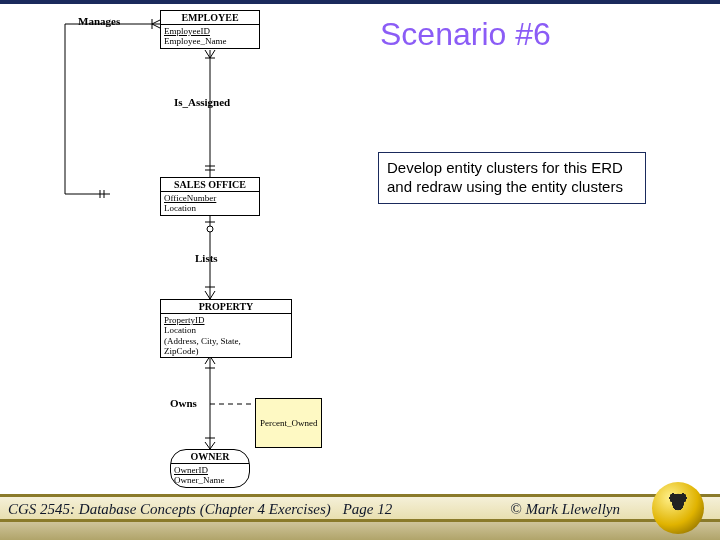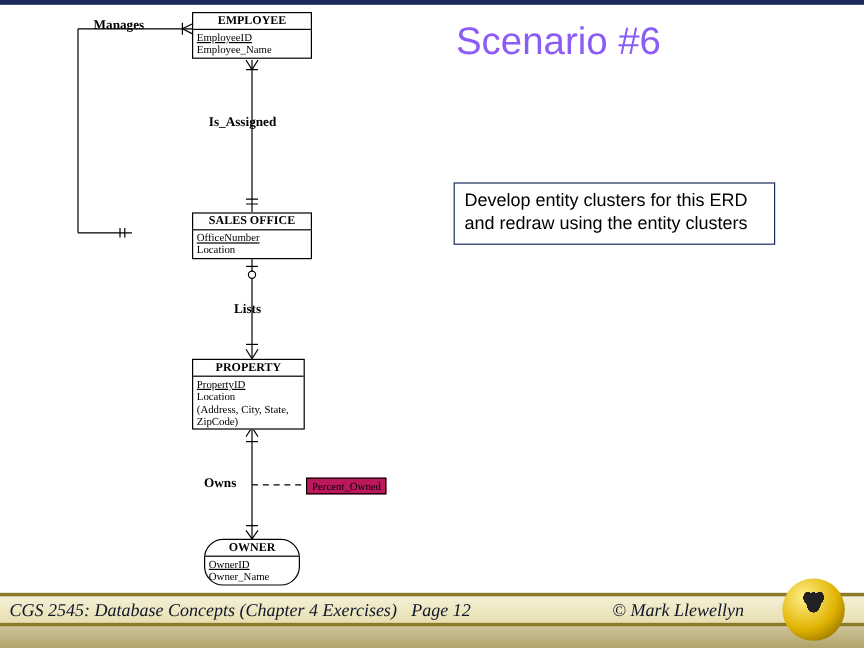--- a/index.html
+++ b/index.html
@@ -67,23 +67,23 @@
   .entity-body .pk { text-decoration: underline; }
   .rel-label {
     position: absolute;
     font-size: 11px;
     font-weight: bold;
     font-family: "Times New Roman", serif;
   }
   .attr-box {
     position: absolute;
     border: 1px solid #000;
-    background: #be185d;
+    background: #fef9c3;
     font-size: 9px;
-    padding: 1px 4px;
+    padding: 19px 4px;
     font-family: "Times New Roman", serif;
   }
   svg.lines { position: absolute; top:0; left:0; }
   
   .footer-bar {
     position: absolute;
     left: 0;
     bottom: 18px;
     width: 720px;
     height: 28px;
@@ -193,21 +193,21 @@
     <div class="entity" style="left:160px; top:173px; width:100px;">
       <div class="entity-header">SALES OFFICE</div>
       <div class="entity-body">
         <div class="pk">OfficeNumber</div>
         <div>Location</div>
       </div>
     </div>
 
     <div class="rel-label" style="left:195px; top:248px;">Lists</div>
 
-    <div class="entity" style="left:160px; top:295px; width:94px;">
+    <div class="entity" style="left:160px; top:295px; width:132px;">
       <div class="entity-header">PROPERTY</div>
       <div class="entity-body">
         <div class="pk">PropertyID</div>
         <div style="white-space:pre-line">Location
 (Address, City, State,
 ZipCode)</div>
       </div>
     </div>
 
     <div class="rel-label" style="left:170px; top:393px;">Owns</div>

